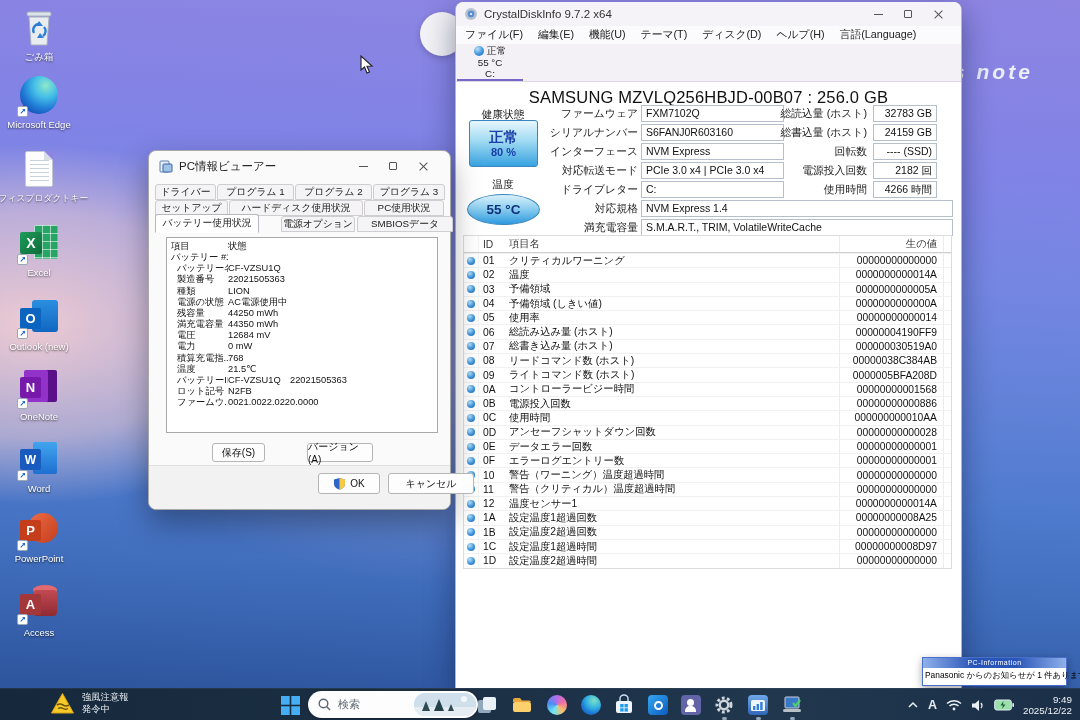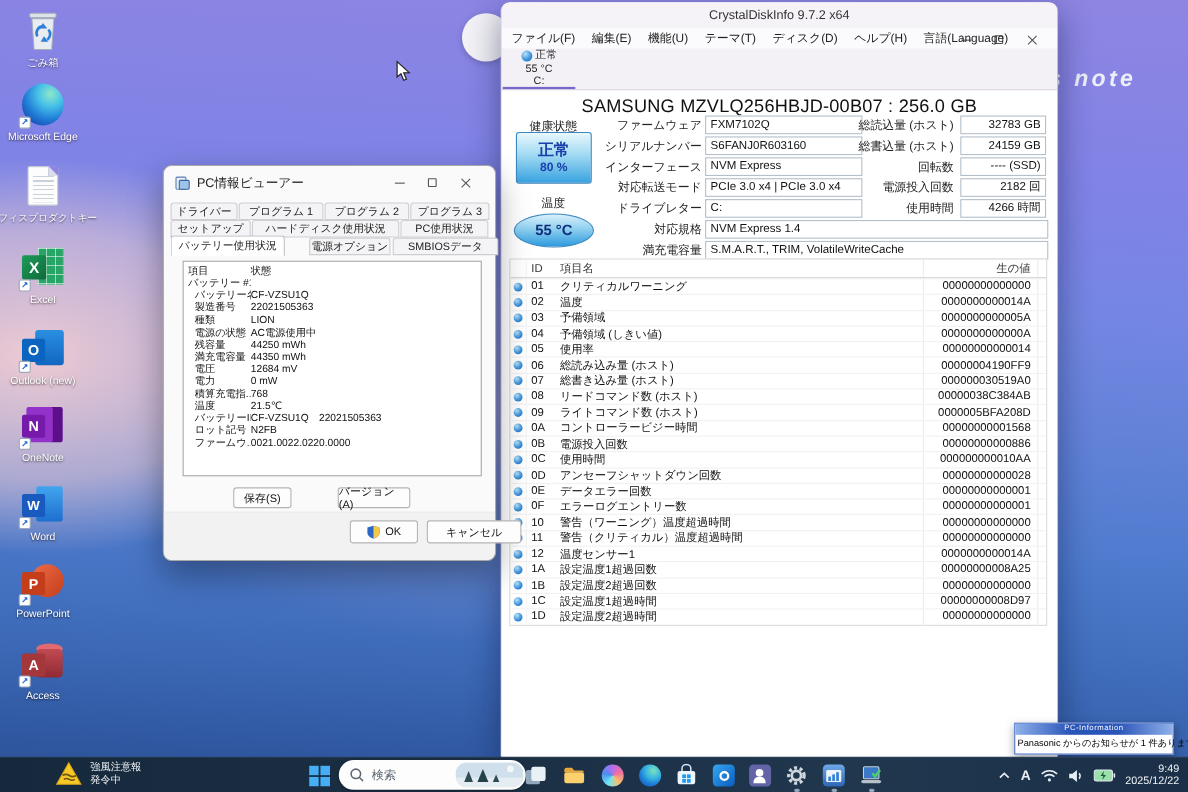--- a/index.html
+++ b/index.html
@@ -19,21 +19,21 @@
   .dicon { position:absolute; left:0; width:78px; display:flex; flex-direction:column; align-items:center; gap:3px; }
   .dicon .art { position:relative; width:42px; height:42px; display:flex; align-items:center; justify-content:center; }
   .dicon .lbl { font-size:9.5px; color:#fff; text-shadow:0 1px 2px rgba(0,0,0,.7); white-space:nowrap; }
   .badge { position:absolute; left:-1px; bottom:-1px; width:11px; height:11px; background:#fff; border:1px solid #9aa8b8; border-radius:2px; display:flex; align-items:center; justify-content:center; }
   .badge::before { content:"\2197"; font-size:8px; color:#1a5fd0; font-weight:bold; }
   .logo-letter { color:#fff; font-weight:bold; display:flex; align-items:center; justify-content:center; }
   
   #cdi { left:455px; top:2px; width:507px; height:686px; background:#fff; border-radius:8px 8px 0 0;
          border-left:1px solid rgba(122,110,200,.55); border-right:1px solid rgba(122,110,200,.55);
          box-shadow:0 10px 30px rgba(10,20,60,.45); }
-  #cdi-titlebar { height:24px; background:#f5f3f7; border-radius:8px 8px 0 0; display:flex; align-items:center; padding:0 8px; gap:6px;flex-direction:column; }
+  #cdi-titlebar { height:24px; background:#f5f3f7; border-radius:8px 8px 0 0; display:flex; align-items:center; padding:0 8px; gap:6px; }
   #cdi-title { font-size:11.5px; color:#333; }
   .winbtns { margin-left:auto; display:flex; }
   .winbtn { width:30px; height:20px; display:flex; align-items:center; justify-content:center; }
   .g-min { width:9px; height:1px; background:#555; }
   .g-max { width:8px; height:8px; border:1px solid #555; border-radius:1px; }
   .g-close { position:relative; width:9px; height:9px; }
   .g-close::before,.g-close::after { content:""; position:absolute; left:4px; top:-1px; width:1px; height:11px; background:#555; }
   .g-close::before { transform:rotate(45deg);} .g-close::after { transform:rotate(-45deg);}
   #cdi-menubar { height:18px; background:#fbfafc; display:flex; align-items:center; gap:15px; padding-left:9px; font-size:10.8px; color:#222; }
   #cdi-tabbar { height:38px; background:#f3f0f6; border-bottom:1px solid #ddd6e4; position:relative; }
@@ -53,21 +53,21 @@
     font-size:13.5px; font-weight:bold; color:#12307a; }
   .frow { display:flex; align-items:center; margin-bottom:2px; height:17px; }
   .flabel { font-size:10.8px; color:#222; text-align:right; }
   .fbox { font-size:10.5px; color:#111; background:#fff; border:1px solid #b4bfca; height:17px; line-height:15px; padding:0 4px; overflow:hidden; white-space:nowrap; }
   #info-mid { position:absolute; left:75px; top:22px; width:422px; }
   #info-mid .flabel { width:107px; margin-right:3px; }
   #info-mid .fbox { width:143px; }
   #info-mid div.frow:nth-of-type(6) .fbox, #info-mid div.frow:nth-of-type(7) .fbox { width:312px; }
   #info-right { position:absolute; left:280px; top:22px; width:217px; }
   #info-right .flabel { width:131px; margin-right:6px; }
-  #info-right .fbox { width:78px; text-align:right; }
+  #info-right .fbox { width:64px; text-align:right; }
   
   #smart { position:absolute; left:7px; top:152px; width:489px; border:1px solid #dcdcdc; background:#fff; }
   .srow { display:flex; align-items:center; height:14.3px; border-top:1px solid #f1f1f1; font-size:10.3px; color:#111; }
   .srow.head { height:17px; border-top:none; border-bottom:1px solid #cfcfcf; color:#333; }
   .c-dot { width:15px; display:flex; align-items:center; justify-content:center; border-right:1px solid #f3f3f3; height:100%; }
   .c-dot .dot { width:8px; height:8px; border-radius:50%; background:radial-gradient(circle at 35% 30%, #b8e2f8, #3f94dd 55%, #1565b8); }
   .c-id { width:26px; padding-left:4px; }
   .c-name { flex:1; padding-left:4px; }
   .c-raw { width:104px; text-align:right; padding-right:6px; border-left:1px solid #ececec; height:100%; display:flex; align-items:center; justify-content:flex-end; }
   .c-gut { width:8px; border-left:1px solid #ececec; height:100%; }

